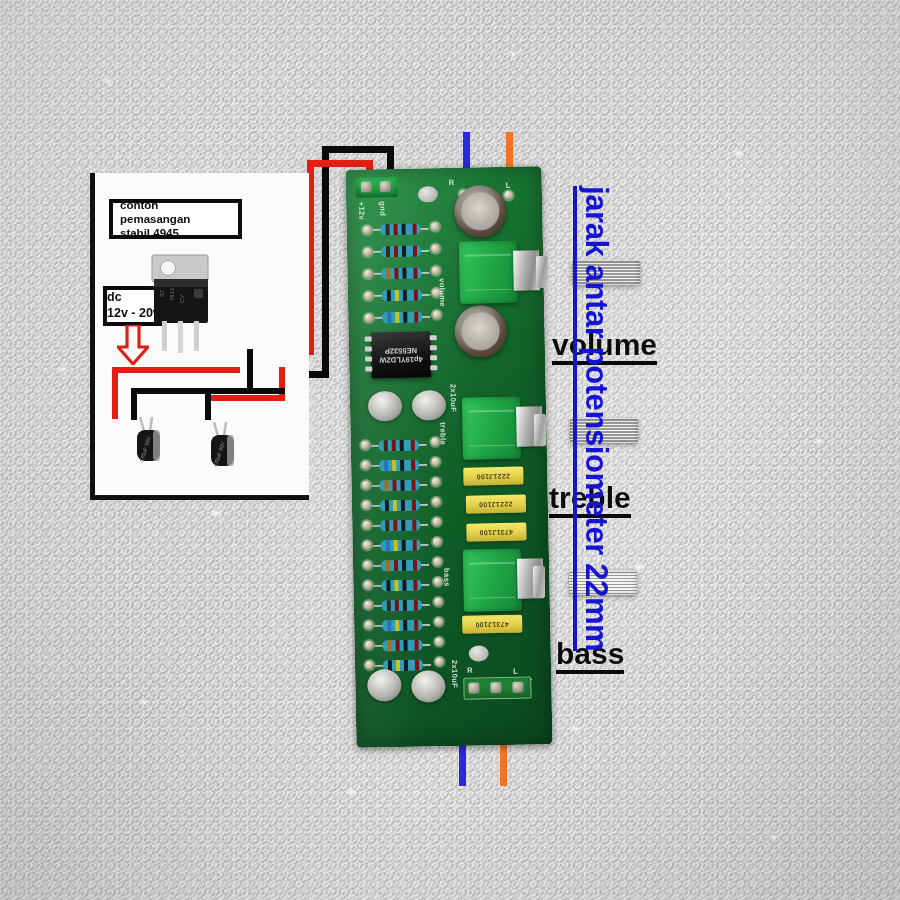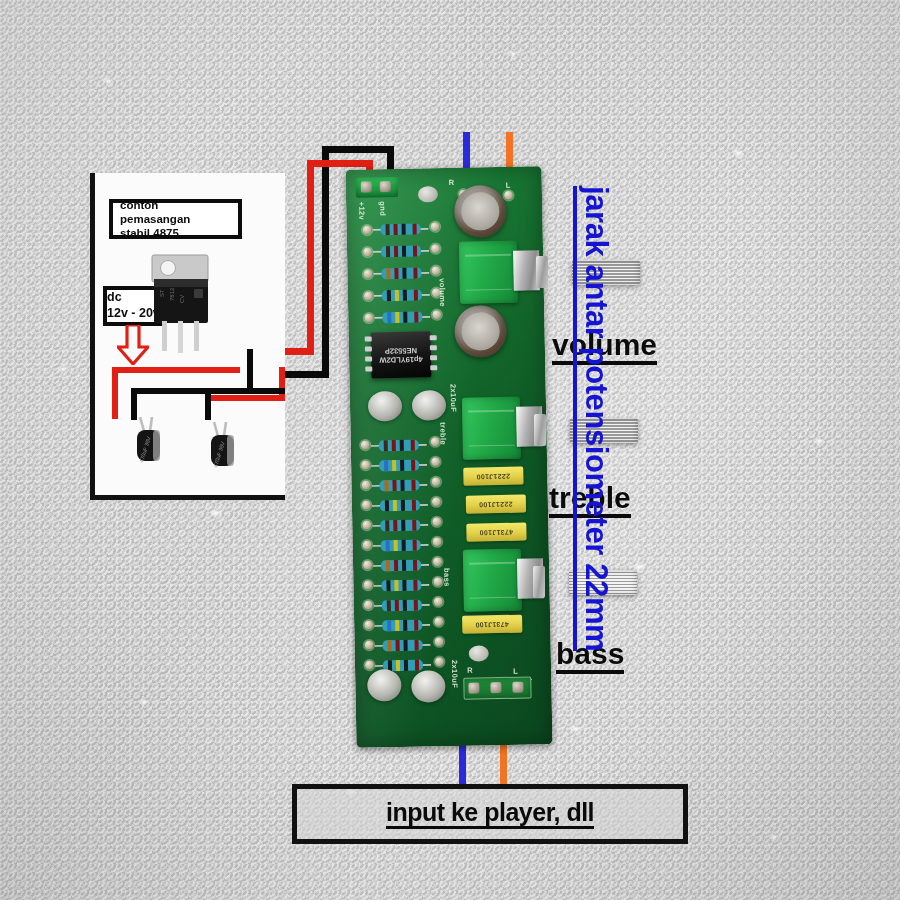--- a/index.html
+++ b/index.html
@@ -67,20 +67,21 @@
     color:#1414d2;font-weight:bold;font-size:31px;letter-spacing:-.4px;
     white-space:nowrap;line-height:1;
   }
   #blue-note span{border-bottom:4px solid #1414d2;padding-bottom:2px;}
 
   
   #inset{
     position:absolute;left:90px;top:173px;width:190px;height:322px;
     background:#fbfbfb;border-left:5px solid #111;border-bottom:5px solid #111;
     overflow:hidden;
+    padding-left:24px;
   }
   #inset .ibox{
     position:absolute;background:#fff;border:4px solid #0c0c0c;
     display:flex;flex-direction:column;align-items:flex-start;justify-content:center;
     font-weight:bold;color:#0c0c0c;box-sizing:border-box;
   }
   #ibox-title{left:14px;top:26px;width:133px;height:40px;padding:0 7px;line-height:1.22;font-size:11.5px;}
   #ibox-dc{left:8px;top:113px;width:62px;height:40px;align-items:center;font-size:12px;line-height:1.25;}
   #ibox-dc .dc1{font-size:12.5px;}
   #ibox-dc .dc2{font-size:12.5px;}
@@ -192,21 +193,21 @@
 
   <div class="wire w-red" style="left:366px;top:160px;width:7px;height:34px;"></div>
   <div class="wire w-red" style="left:307px;top:160px;width:66px;height:7px;"></div>
   <div class="wire w-red" style="left:307px;top:160px;width:7px;height:195px;"></div>
   <div class="wire w-red" style="left:262px;top:348px;width:52px;height:7px;"></div>
 
   <div id="inset">
 
     <div class="ibox" id="ibox-title">
       <div>contoh pemasangan</div>
-      <div>stabil 4875</div>
+      <div>stabil 4945</div>
     </div>
 
     <div class="ibox" id="ibox-dc">
       <div class="dc1">dc</div>
       <div class="dc2">12v - 20v</div>
     </div>
 
     <svg id="red-arrow" viewBox="0 0 32 40">
       <polygon points="10,0 22,0 22,22 31,22 16,39 1,22 10,22" fill="none" stroke="#e11f14" stroke-width="3.2"></polygon>
     </svg>
@@ -514,23 +515,20 @@
   </div>
 
   <div class="potcollar" style="position:absolute;left:536px;top:256px;"></div>
   <div class="potshaft" style="position:absolute;left:572px;top:260px;"></div>
   <div class="potcollar" style="position:absolute;left:534px;top:414px;"></div>
   <div class="potshaft" style="position:absolute;left:570px;top:418px;"></div>
   <div class="potcollar" style="position:absolute;left:533px;top:566px;"></div>
   <div class="potshaft" style="position:absolute;left:569px;top:570px;"></div>
 
 
-  <div class="callout" id="callout-in">
-    <span>input ke player, dll</span>
-  </div>
 
   <div class="potlabel" id="label-volume">volume</div>
   <div class="potlabel" id="label-treble">treble</div>
   <div class="potlabel" id="label-bass">bass</div>
 
   <div id="blue-note">
     <span>jarak antar potensiometer 22mm</span>
   </div>
 
 </div>

